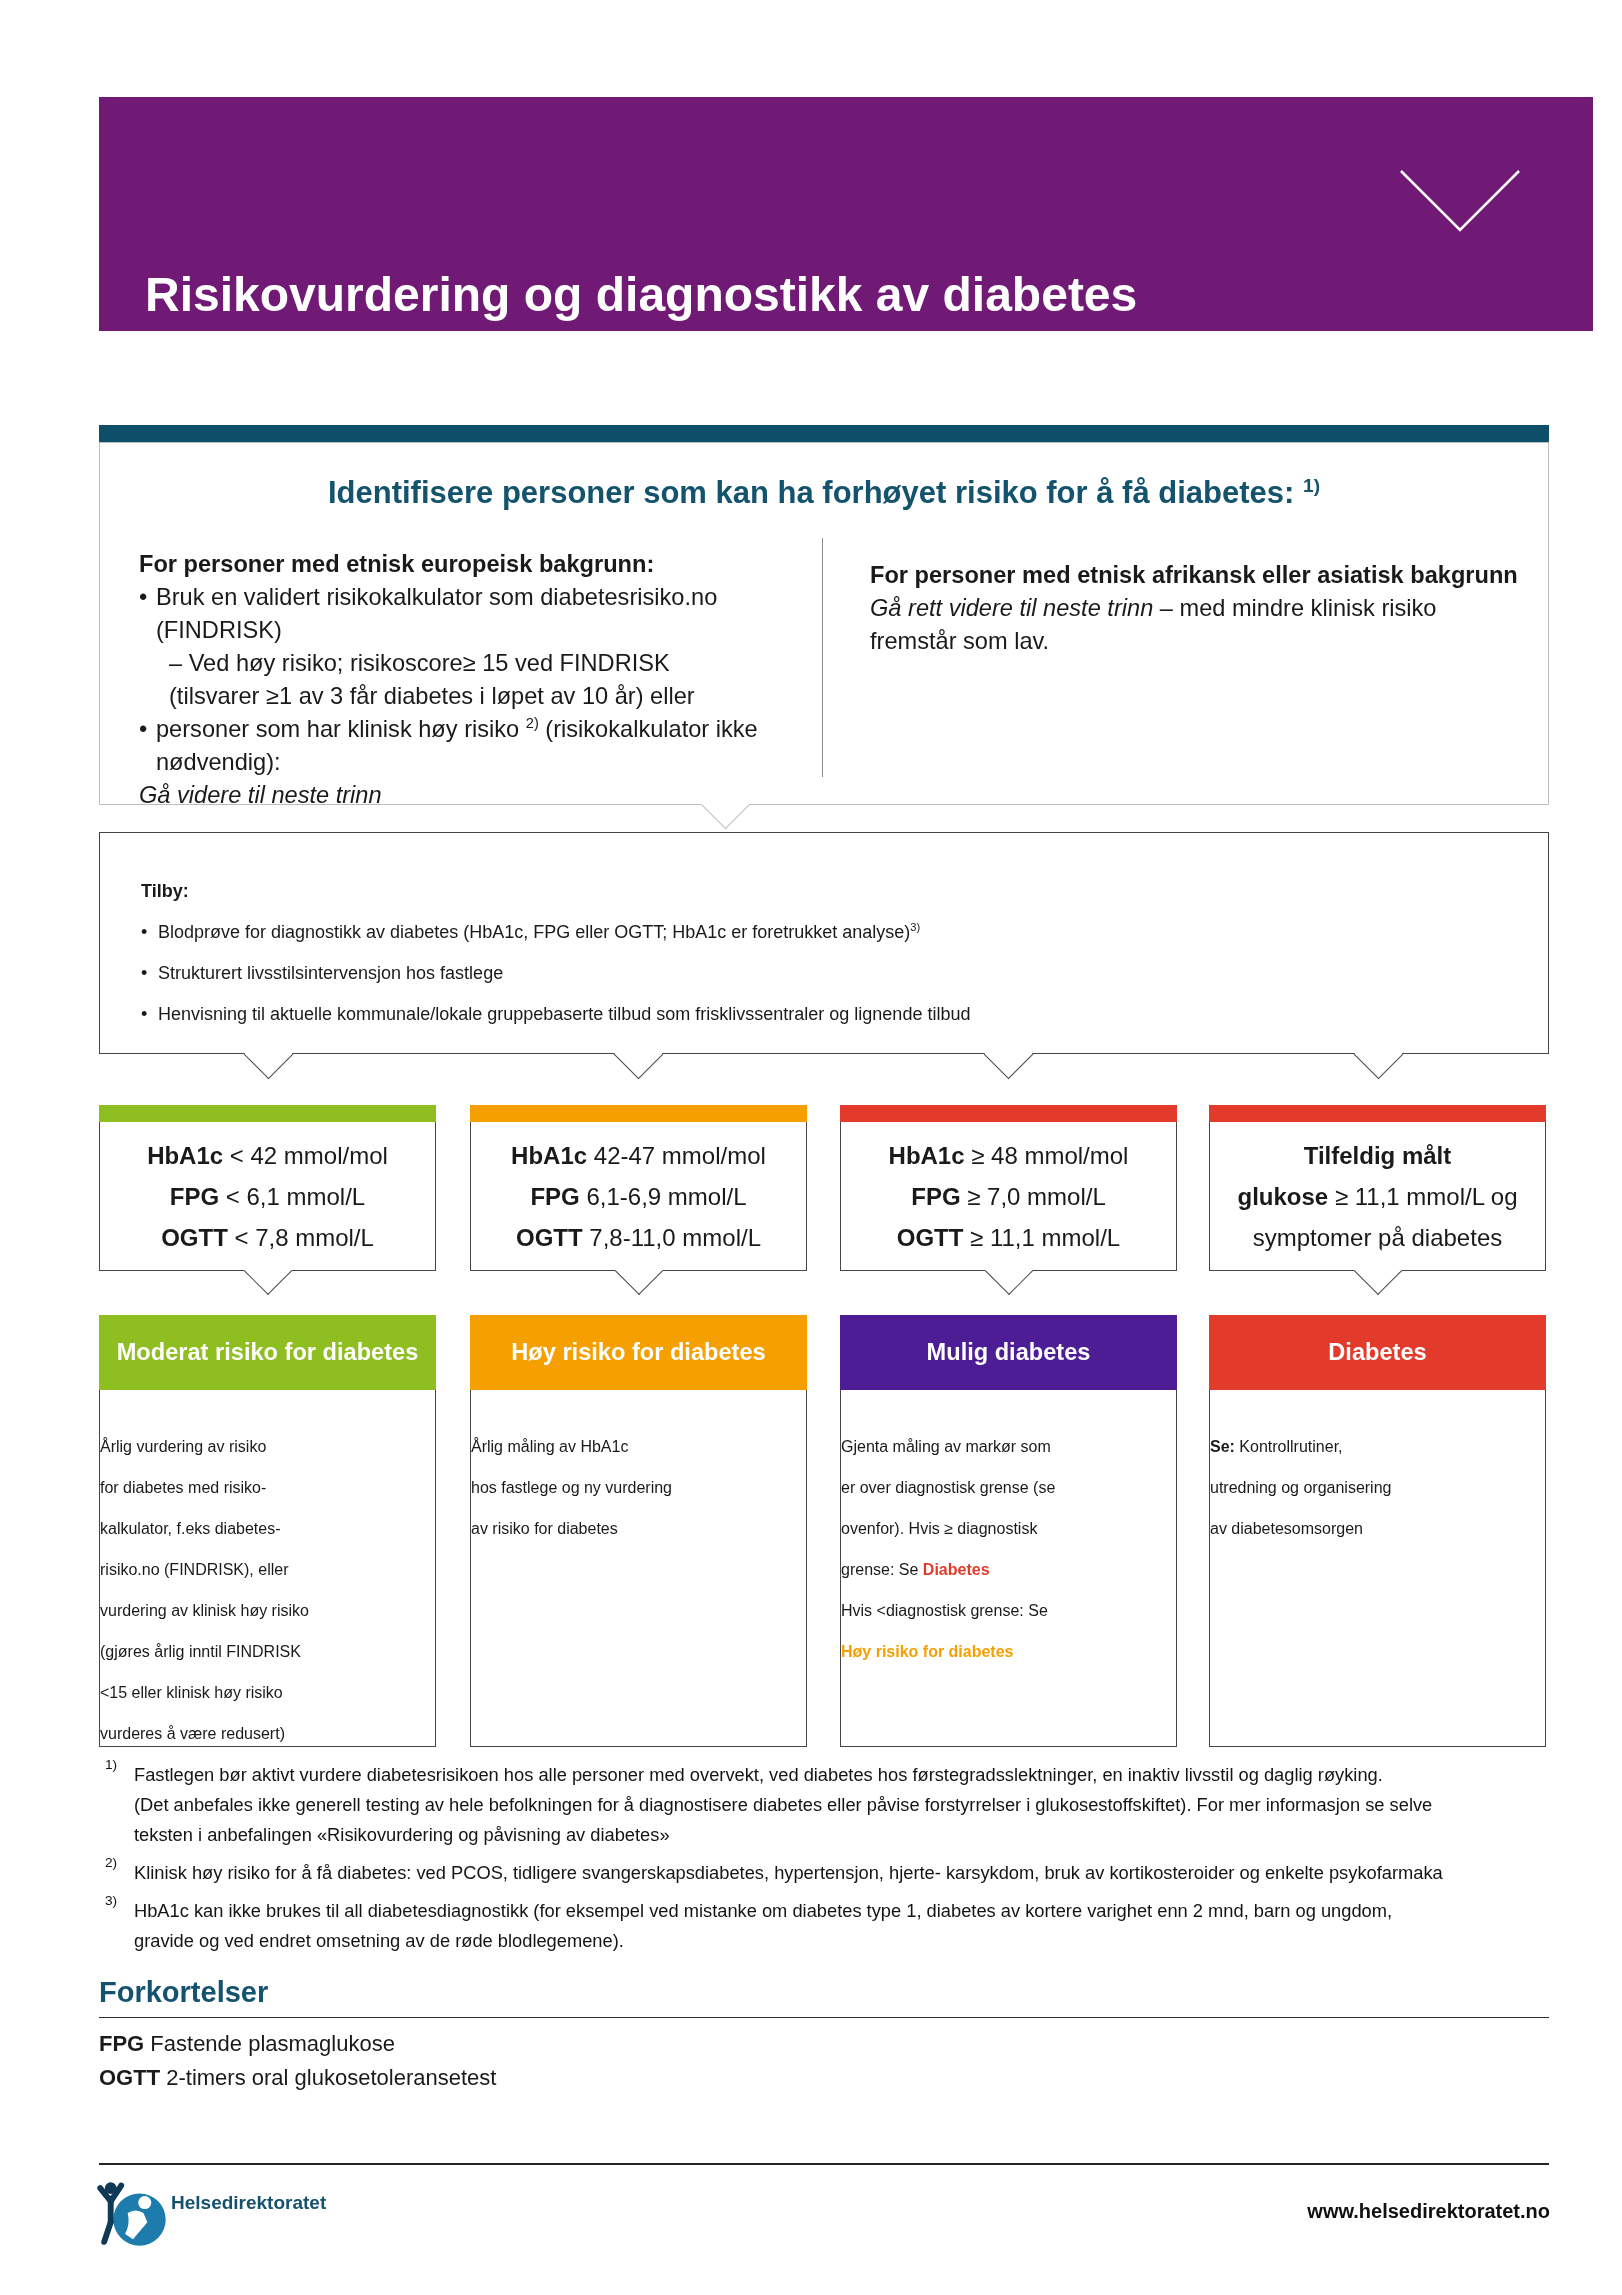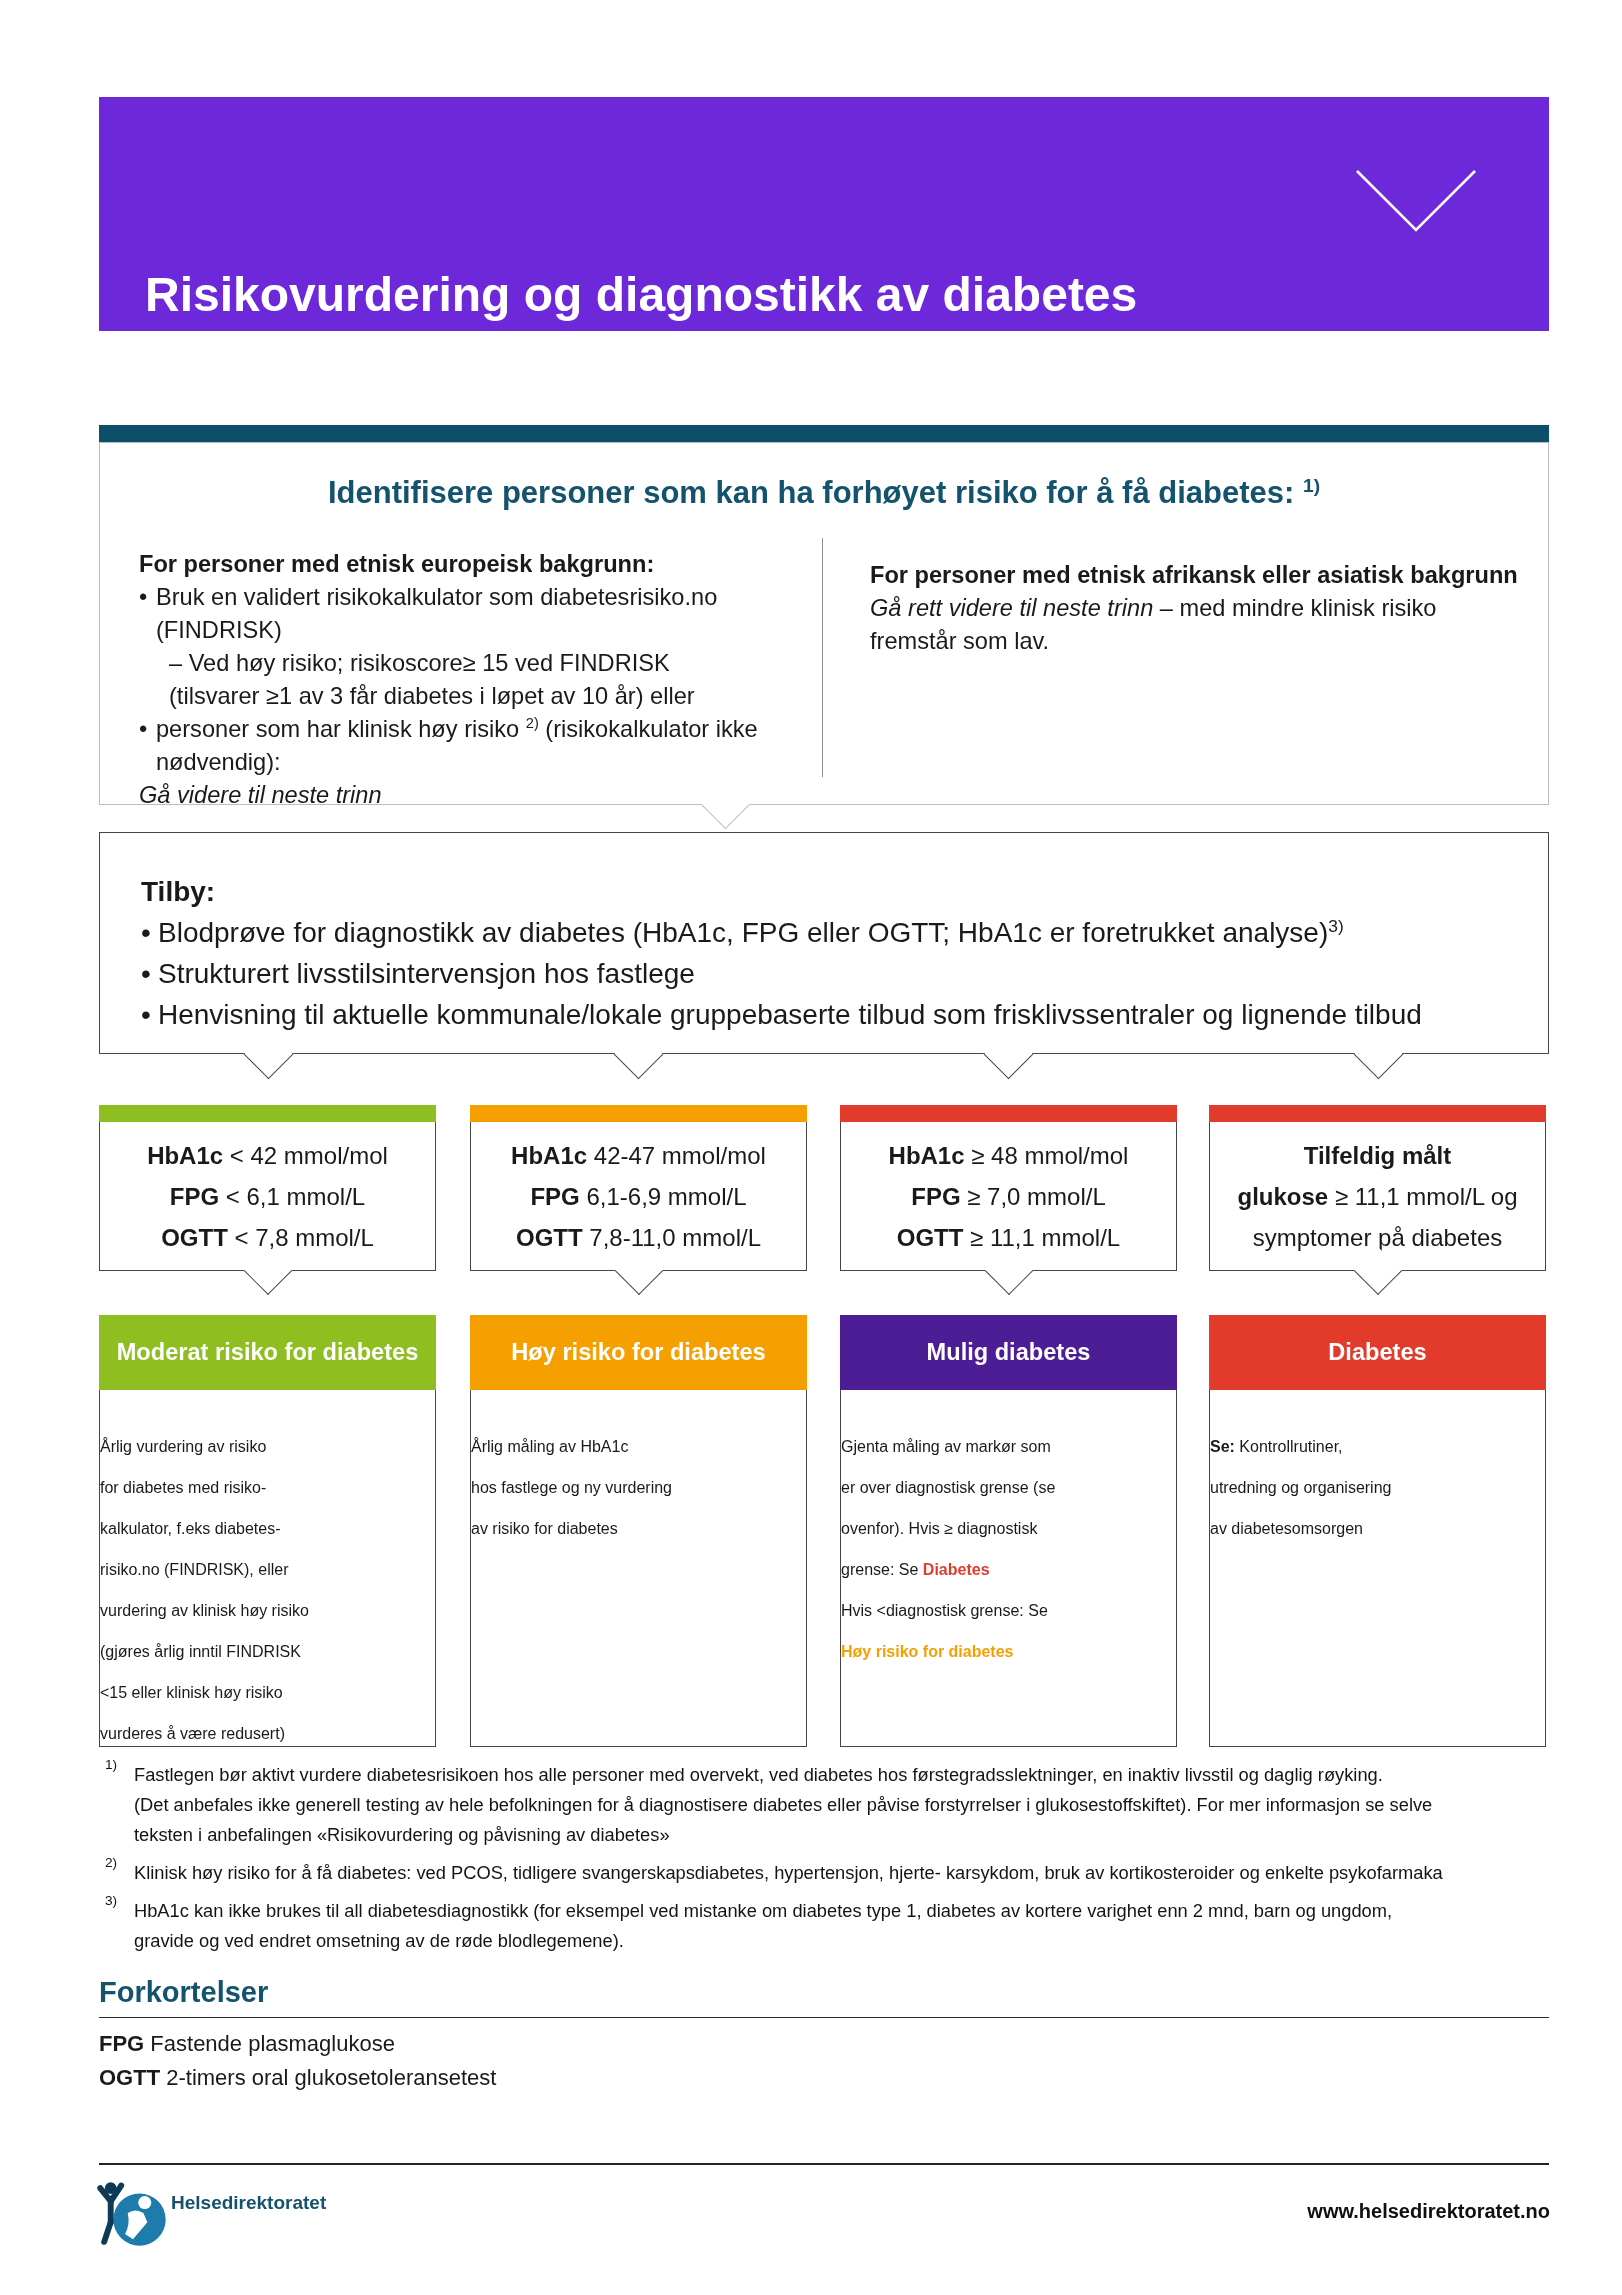--- a/index.html
+++ b/index.html
@@ -3,21 +3,21 @@
 <meta charset="utf-8">
 <style>
   html,body{margin:0;padding:0;background:#ffffff;}
   .page{position:relative;width:1623px;height:2295px;background:#fff;
         font-family:"Liberation Sans","DejaVu Sans",sans-serif;color:#1a1a1a;overflow:hidden;}
   .b{font-weight:bold;}
   .i{font-style:italic;}
   sup{font-size:62%;vertical-align:super;line-height:0;}
 
   
-  .banner{position:absolute;left:99px;top:97px;width:1450px;height:234px;background:#6d28d9;}
+  .banner{position:absolute;left:99px;top:97px;width:1450px;height:234px;background:#701a75;padding-left:44px;}
   .banner-title{position:absolute;left:46px;top:169px;font-size:48px;line-height:58px;font-weight:bold;color:#fff;}
   .banner-chevron{position:absolute;right:72px;top:72px;width:122px;height:63px;}
 
   
   .tealbar{position:absolute;left:99px;top:425px;width:1450px;height:17px;background:#0D4F69;}
 
   
   .flowbox{position:absolute;background:#fff;box-sizing:border-box;}
   .boxA{left:99px;top:442px;width:1450px;height:363px;border:1.3px solid #BBBEC0;}
   .boxB{left:99px;top:832px;width:1450px;height:222px;border:1.3px solid #43474B;}
@@ -27,21 +27,21 @@
   .colL{position:absolute;left:39px;top:105px;width:654px;font-size:23.6px;}
   .colR{position:absolute;left:770px;top:116px;width:648px;font-size:23.6px;}
   .divider{position:absolute;left:722px;top:95px;height:239px;width:1.3px;background:#8A8E92;}
 
   .ln{position:relative;line-height:33px;white-space:nowrap;}
   .ln .blt{position:absolute;left:0;top:0;}
   .ln.bullet{padding-left:17px;}
   .ln.ind1{padding-left:17px;}
   .ln.ind2{padding-left:30px;}
 
-  .boxB .tilby-lines{position:absolute;left:41px;top:38px;width:1374px;font-size:28px;}
+  .boxB .tilby-lines{position:absolute;left:41px;top:38px;width:1374px;font-size:18px;}
   .boxB .ln{line-height:41px;}
 
   
   .notch{position:absolute;width:34px;height:34px;background:#fff;transform:rotate(45deg);
          border-right:1.3px solid #43474B;border-bottom:1.3px solid #43474B;z-index:5;}
   .notch.light{border-color:#BBBEC0;}
   .nA{left:708px;top:787px;}
   .nB1{left:251px;top:1037px;}
   .nB2{left:621px;top:1037px;}
   .nB3{left:991px;top:1037px;}

